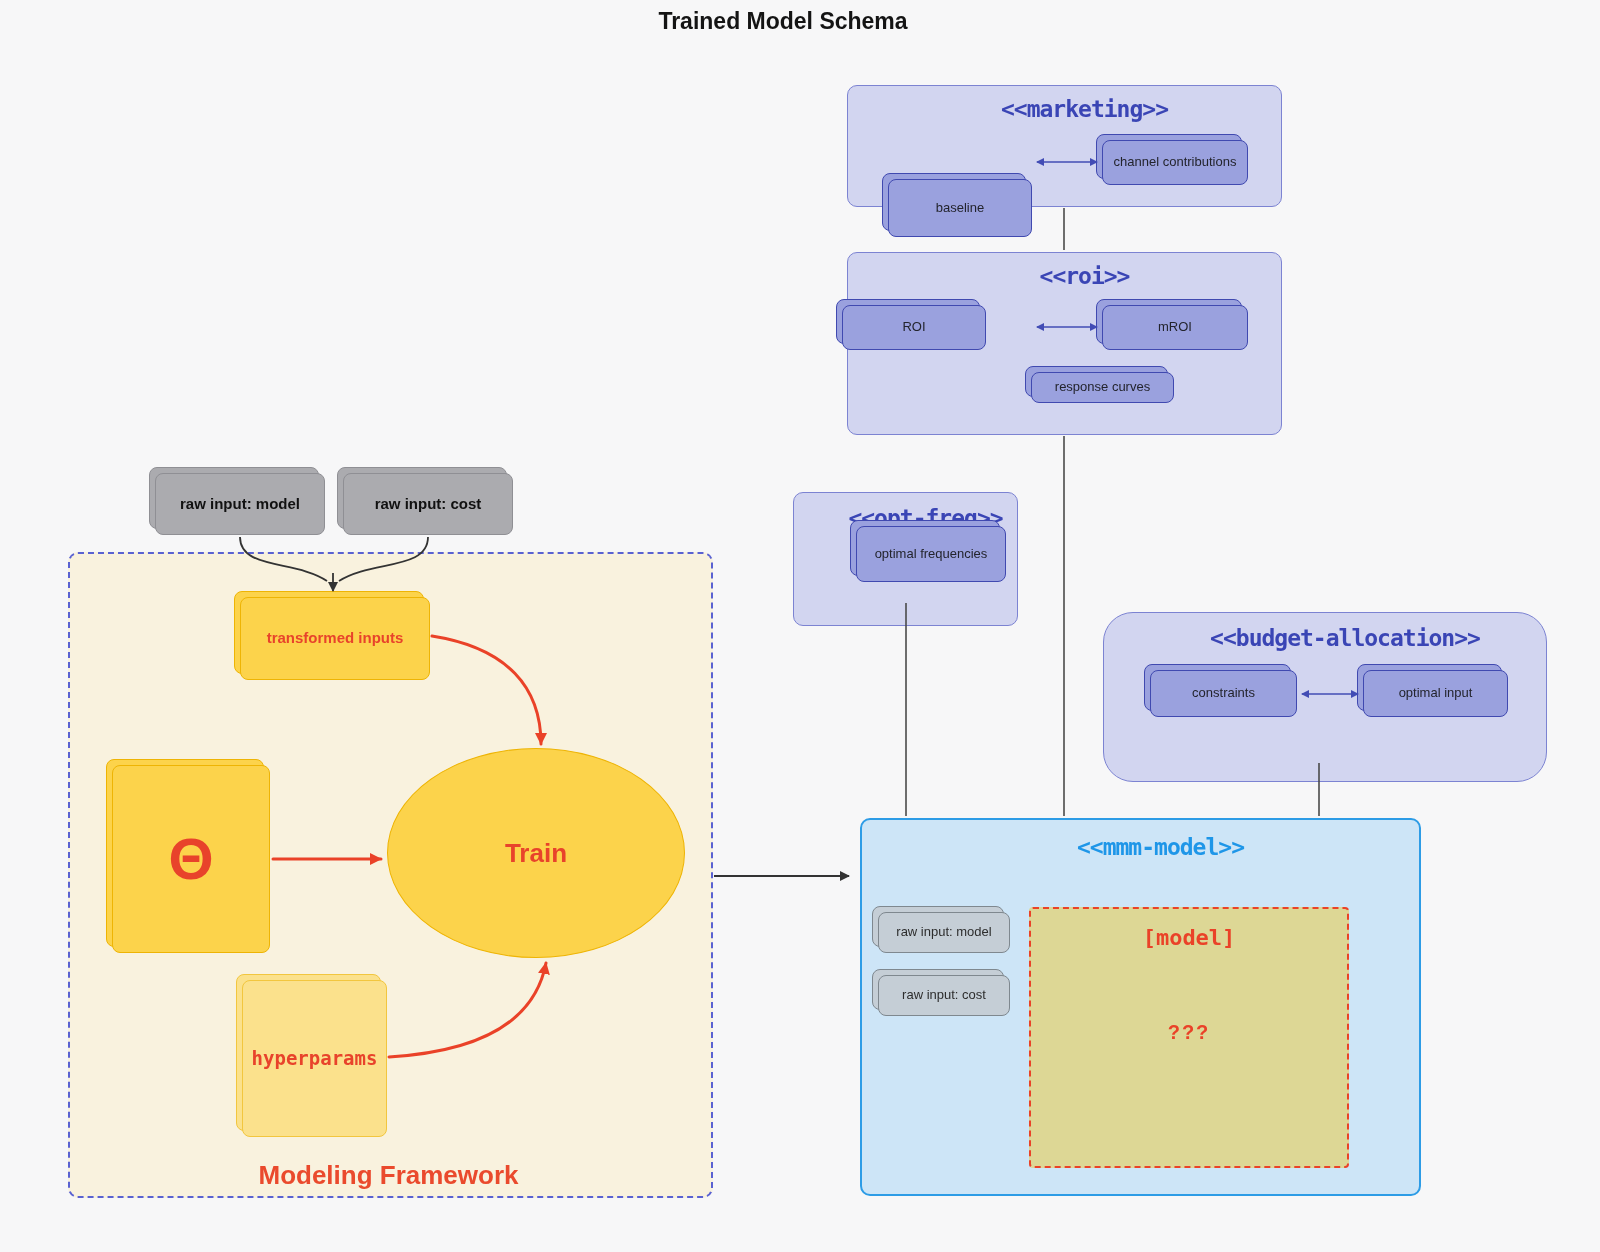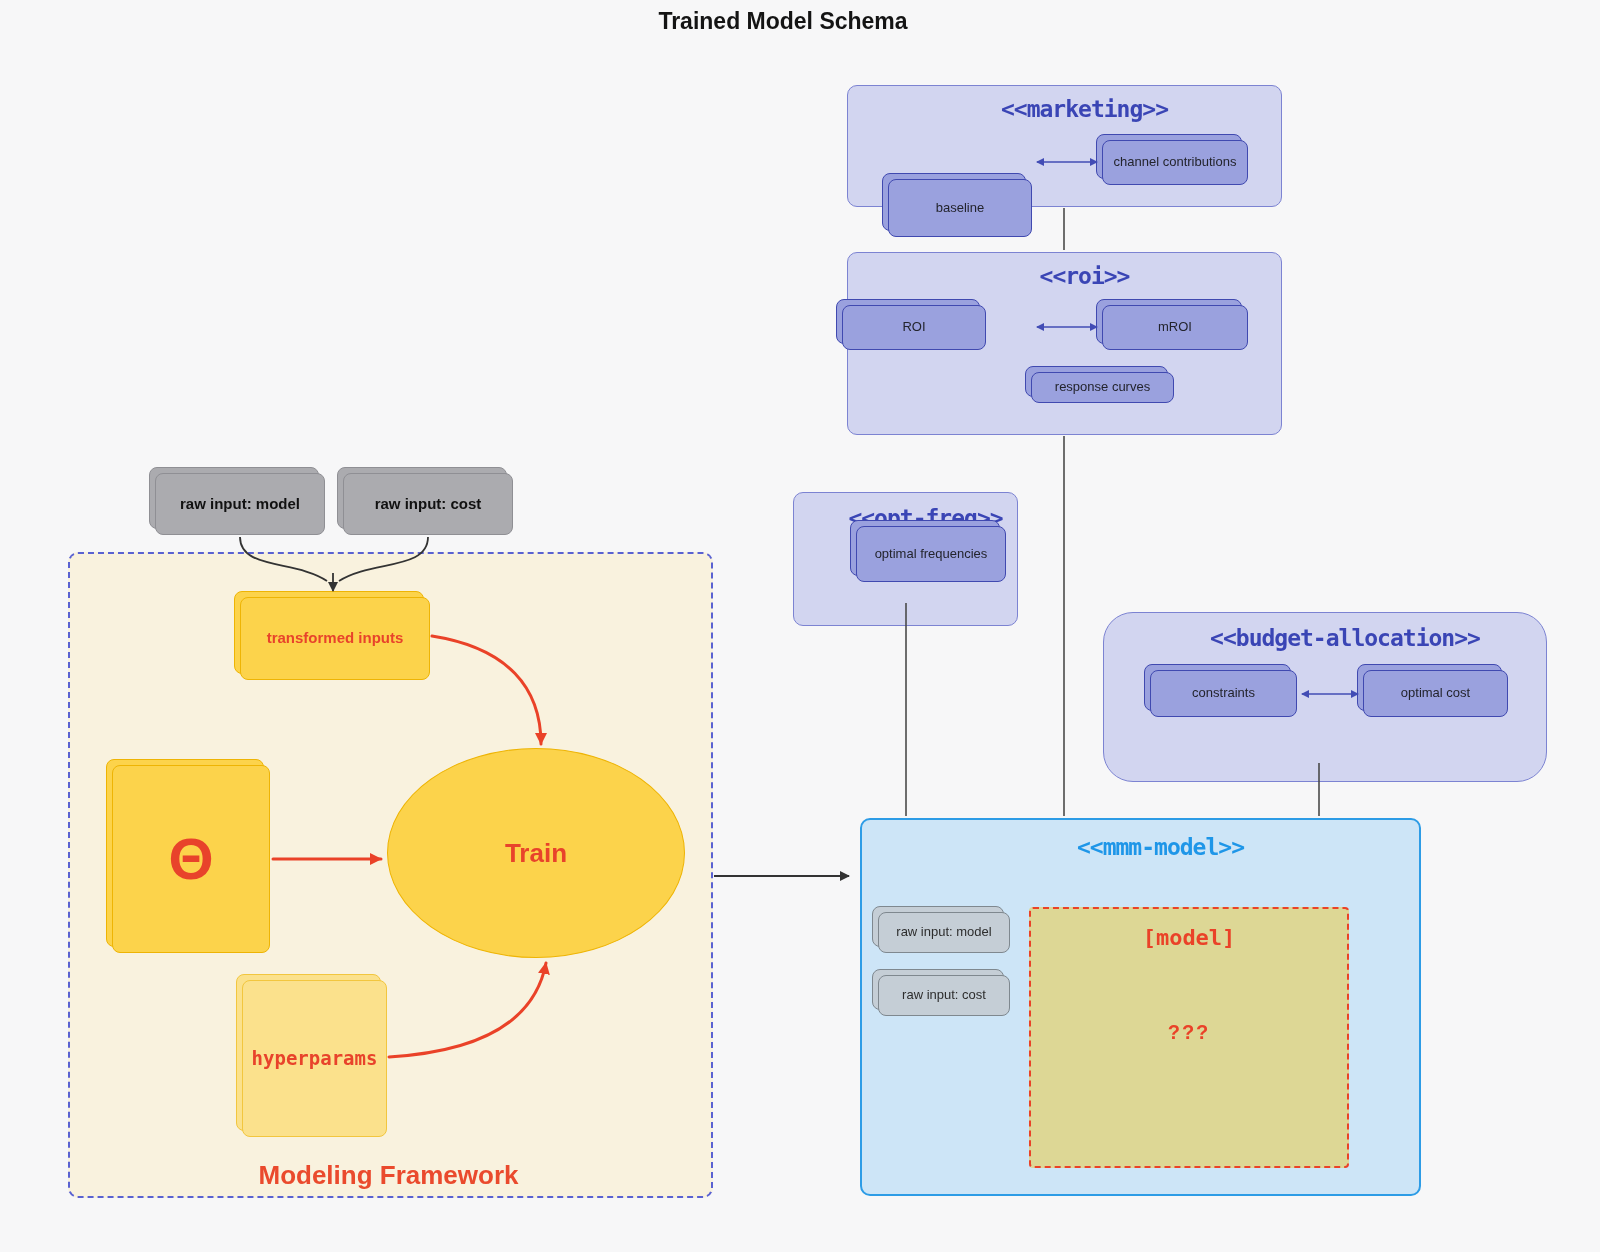--- a/index.html
+++ b/index.html
@@ -94,21 +94,21 @@
 
   <div class="group g-lav" style="left:1103px;top:612px;width:444px;height:170px;border-radius:30px;">
     <div class="group-title" style="top:12px;">&lt;&lt;budget-allocation&gt;&gt;</div>
   </div>
   <div class="stack v-purple" style="left:1150px;top:670px;width:147px;height:47px;">
     <div class="sback"></div>
     <div class="sfront">constraints</div>
   </div>
   <div class="stack v-purple" style="left:1363px;top:670px;width:145px;height:47px;">
     <div class="sback"></div>
-    <div class="sfront">optimal cost</div>
+    <div class="sfront">optimal input</div>
   </div>
 
   <div class="group g-blue" style="left:860px;top:818px;width:561px;height:378px;">
     <div class="group-title t-blue" style="top:14px;">&lt;&lt;mmm-model&gt;&gt;</div>
     <div class="model-dashed" style="left:167px;top:87px;width:316px;height:257px;">
       <div class="model-label">[model]</div>
       <div class="model-q">???</div>
     </div>
   </div>
   <div class="stack v-grayblue" style="left:878px;top:912px;width:132px;height:41px;">

